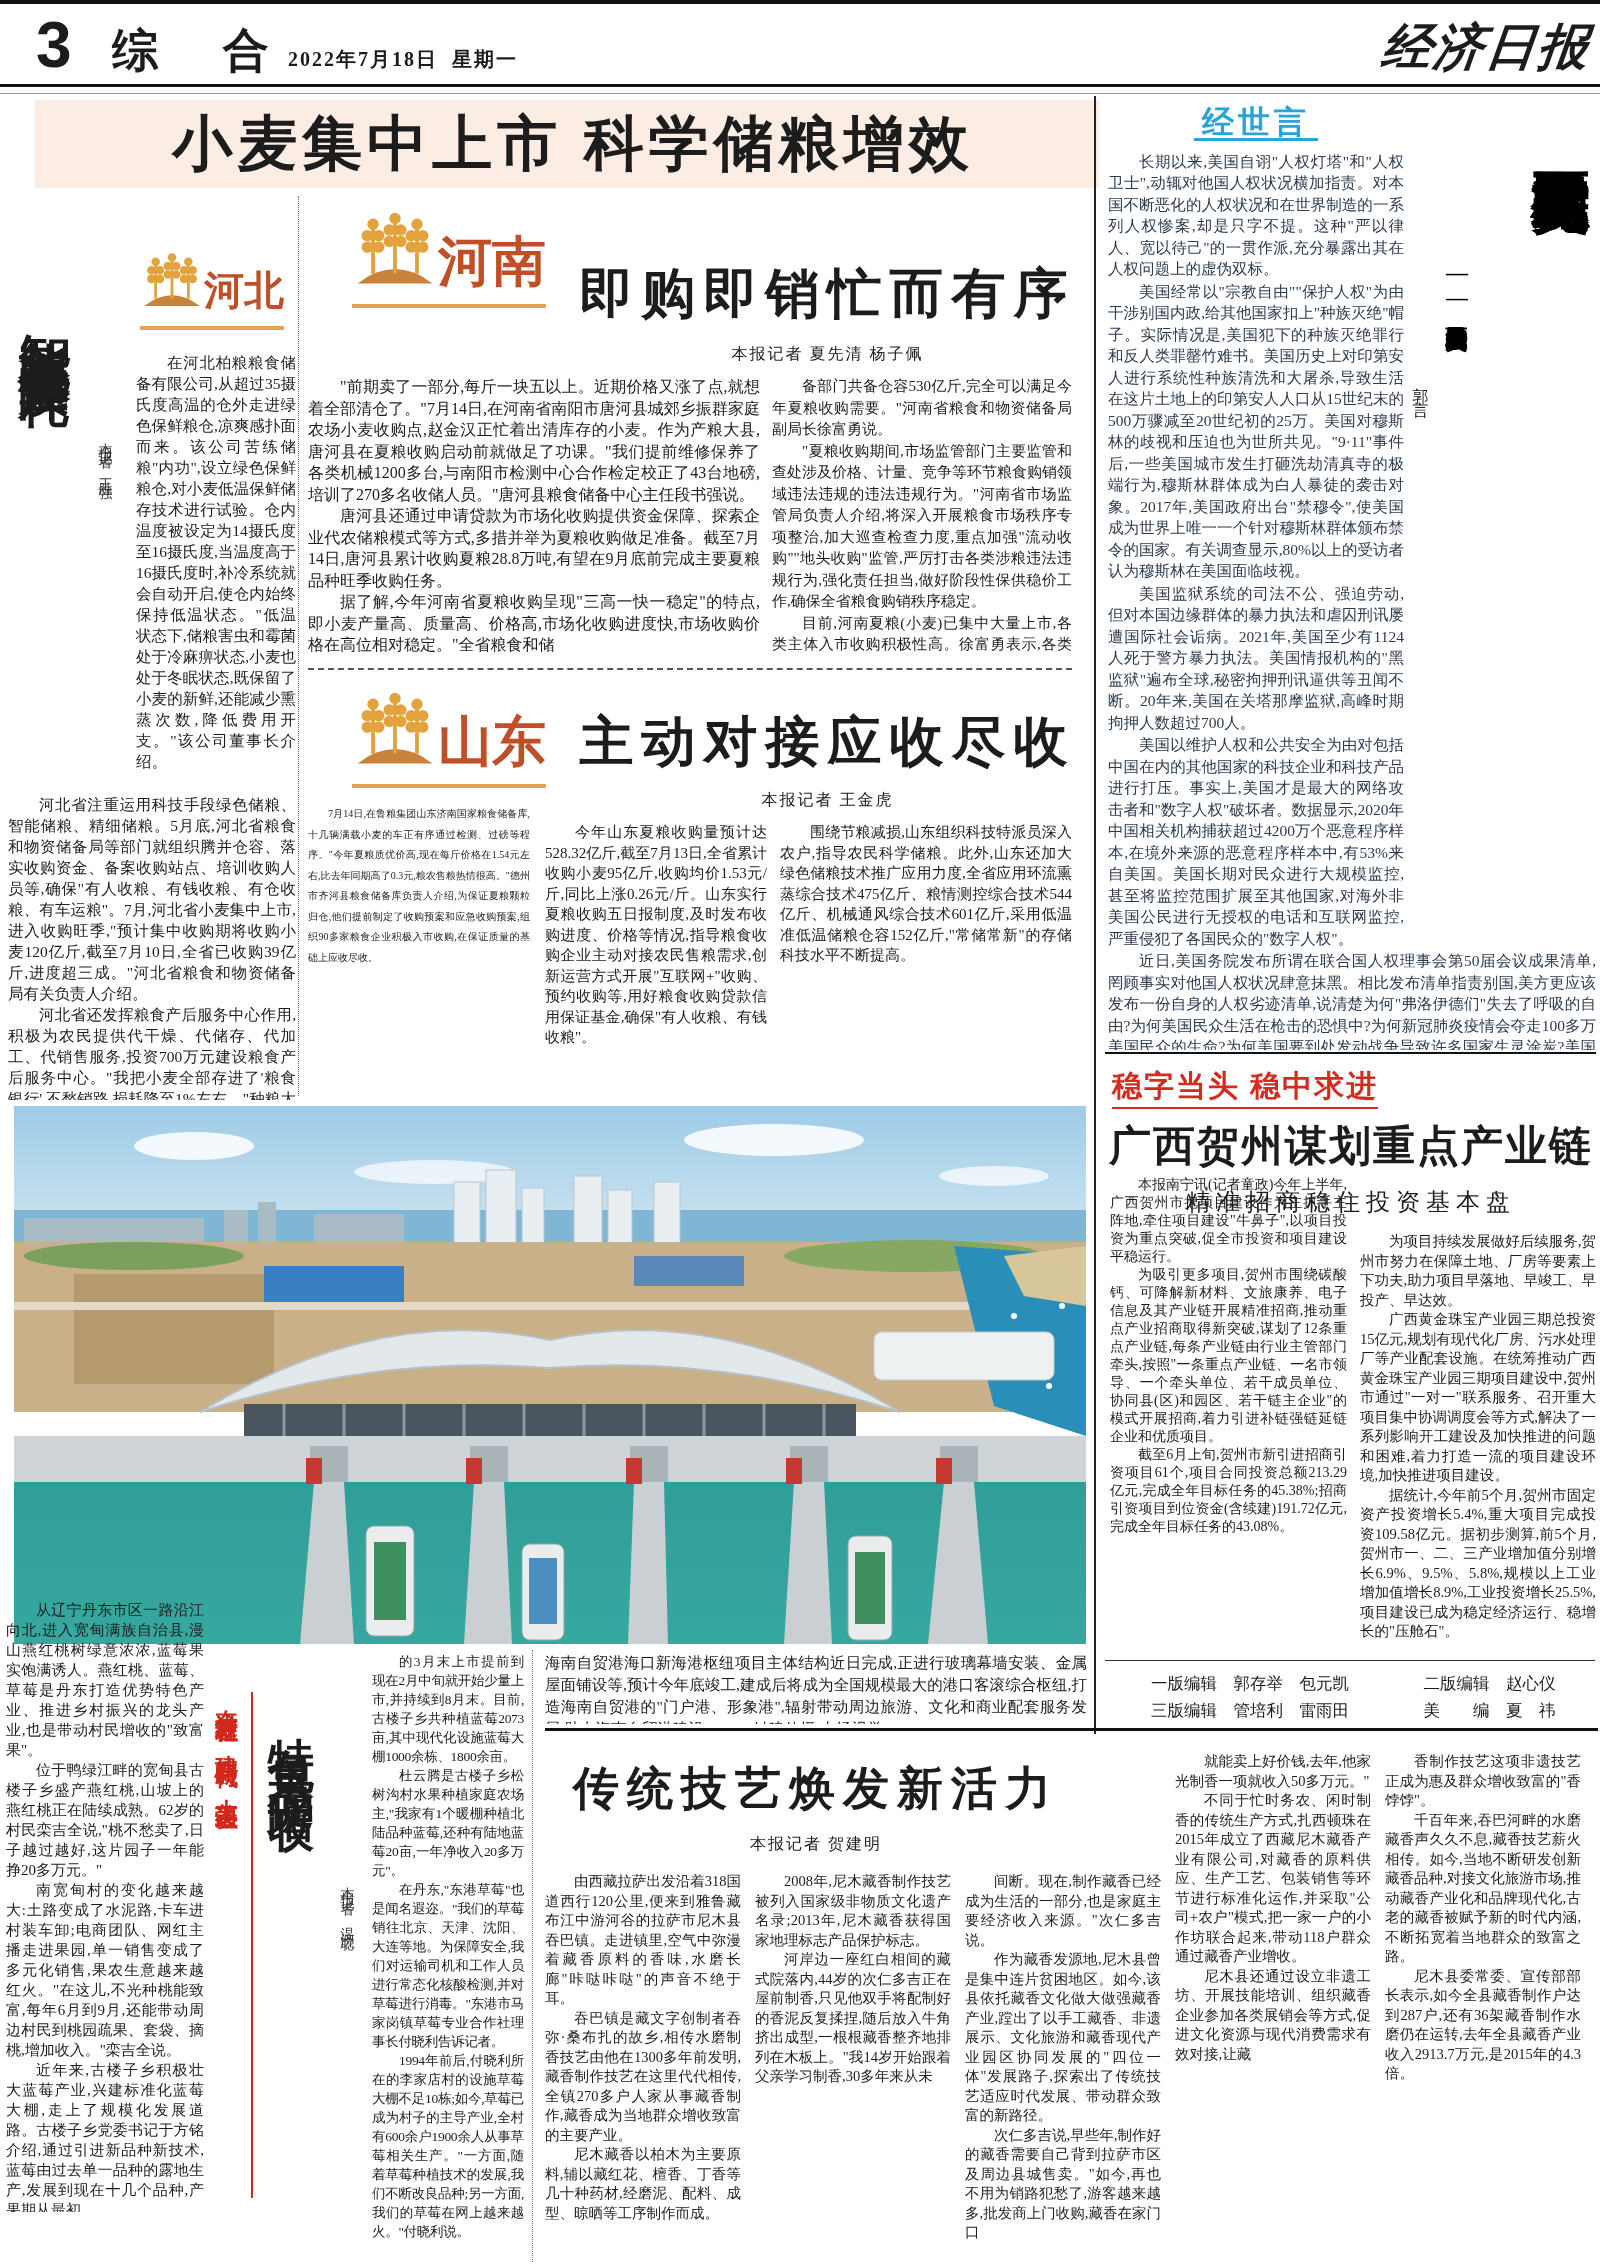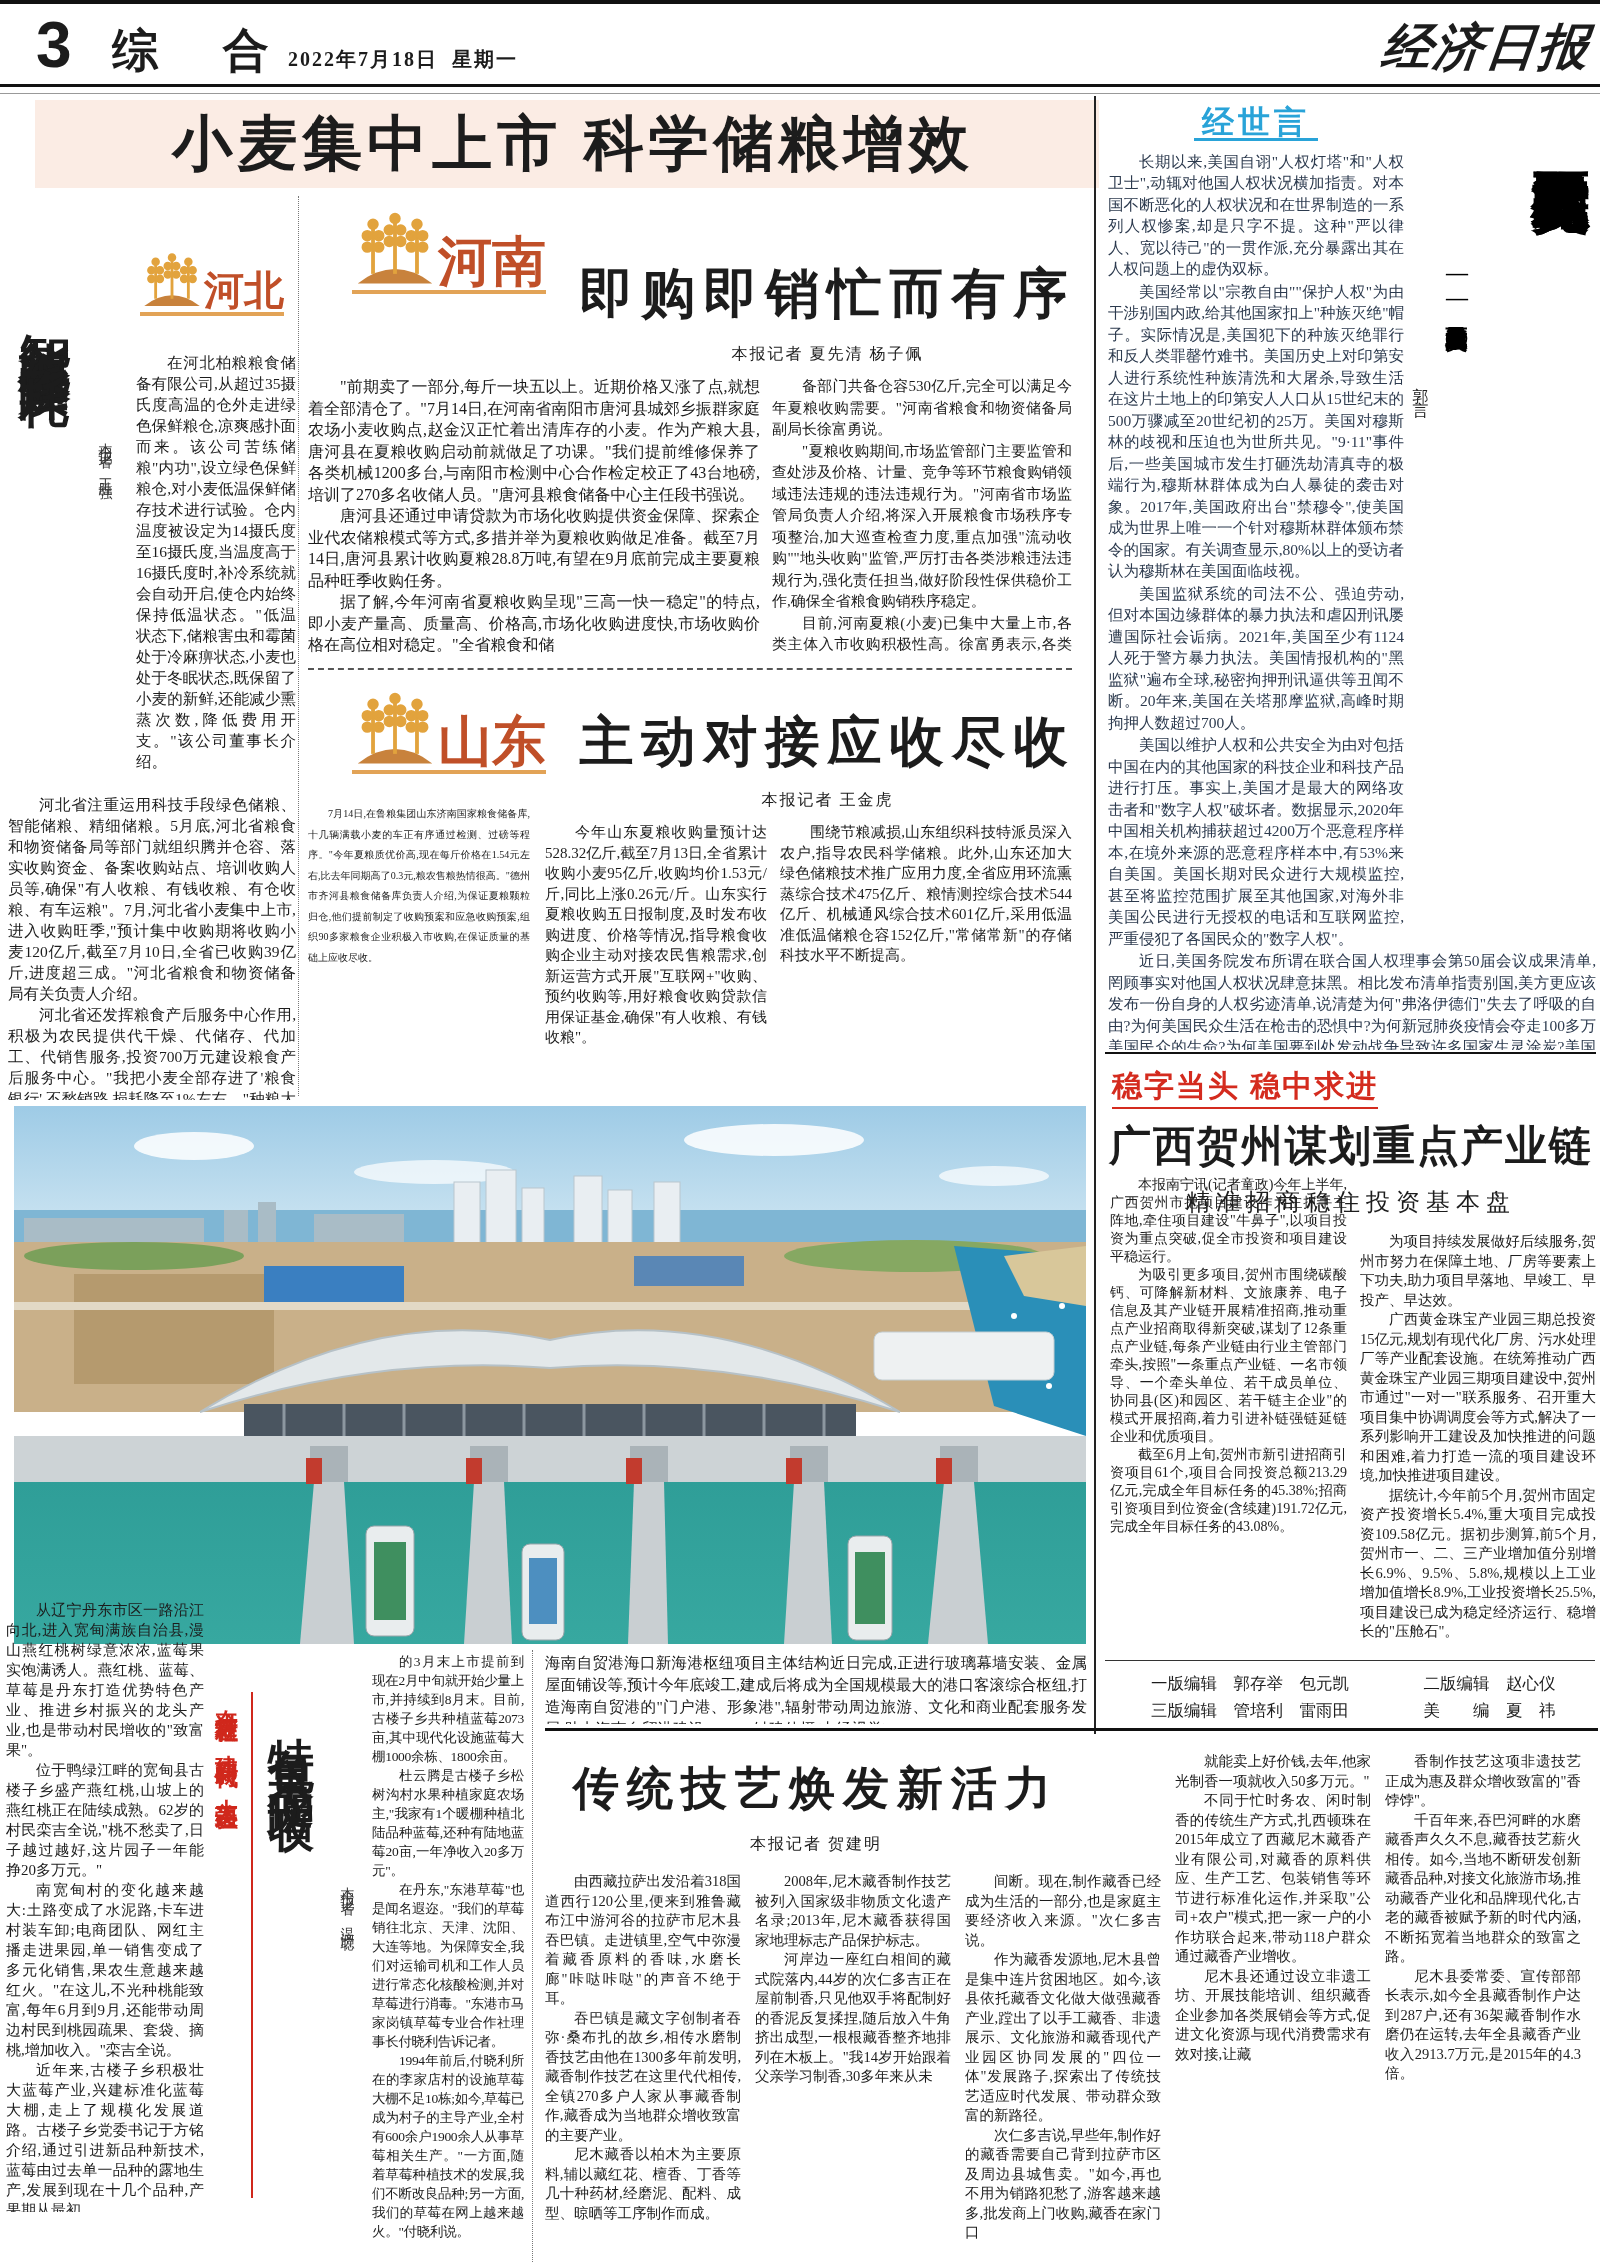--- a/index.html
+++ b/index.html
@@ -20,21 +20,21 @@
   #headrule2{left:0;top:93px;width:1600px;height:1px;background:#999;}
   
   #banner{left:35px;top:100px;width:1052px;height:88px;background:#fbece4;display:flex;align-items:center;justify-content:center;padding-left:12px;}
   #banner h1{margin:0;font-family:"Liberation Sans",sans-serif;font-size:60px;font-weight:900;letter-spacing:5px;}
   
   .vdot{border-left:1px dotted #777;}
   .vline{background:#222;width:2px;}
   .hdash{border-top:2px dashed #555;}
   .hrule{background:#111;}
   
-  .wlabel{display:flex;align-items:flex-end;border-bottom:4px solid #e2a356;padding-bottom:2px;}
+  .wlabel{display:flex;align-items:flex-end;border-bottom:4px solid #e2a356;padding-bottom:16px;}
   .wlabel .wname{font-family:"Liberation Sans",sans-serif;font-weight:900;color:#c04f28;line-height:1;}
   
   #hb-head{left:18px;top:292px;height:500px;font-size:52px;font-weight:bold;letter-spacing:6px;line-height:1;}
   #hb-byline{left:96px;top:432px;height:220px;font-size:14px;letter-spacing:4px;color:#333;}
   #hb-label{left:140px;top:252px;}
   #hb-body1{left:136px;top:352px;width:160px;height:436px;font-size:15.5px;line-height:21px;overflow:hidden;}
   #hb-body2{left:8px;top:794px;width:288px;height:306px;font-size:15.5px;line-height:21px;overflow:hidden;}
   
   #hn-label{left:352px;top:212px;}
   #hn-head{left:575px;top:258px;width:505px;text-align:center;font-size:54px;font-weight:900;letter-spacing:8px;}

